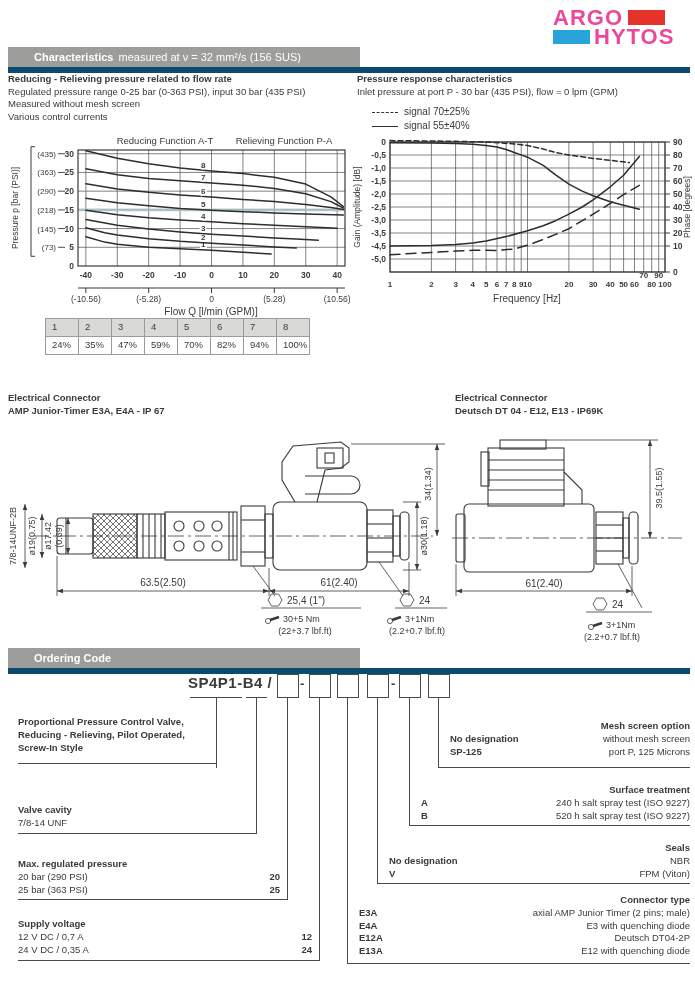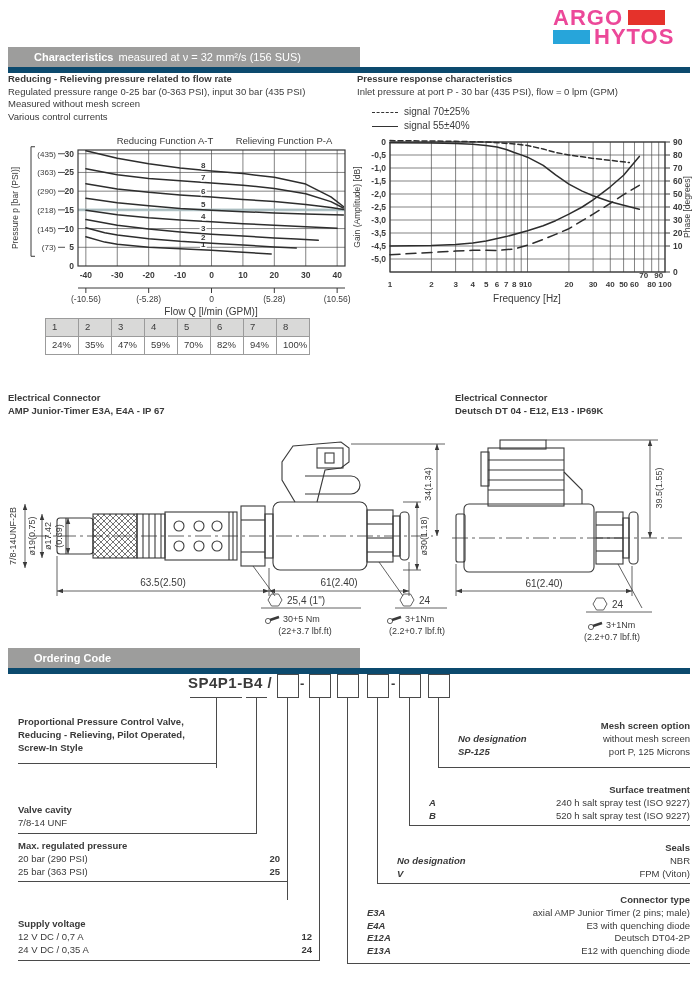--- a/index.html
+++ b/index.html
@@ -33,21 +33,21 @@
   .code{position:absolute;left:188px;top:4px;font-size:15px;font-weight:bold;color:#3a3a3a;letter-spacing:.5px;}
   .cul{position:absolute;height:0;border-top:1.6px solid #4a4a4a;}
   .obox{position:absolute;top:4px;width:20px;height:22px;border:1.6px solid #4a4a4a;background:#fff;}
   .ohy{position:absolute;top:6px;font-size:13px;font-weight:bold;}
   .vl{position:absolute;width:1.2px;background:#4a4a4a;}
   .ob{position:absolute;border-bottom:1.2px solid #4a4a4a;font-size:9.5px;line-height:12.8px;
       box-sizing:border-box;}
   .ob .t{font-weight:bold;}
   .ob .row{display:flex;justify-content:space-between;}
   .ob.rb{text-align:right;}
-  .ob.rb .code2{font-weight:bold;padding-left:20px;font-style:italic;}
+  .ob.rb .code2{font-weight:bold;padding-left:12px;}
   .ob .val{font-weight:bold;padding-right:8px;}
   
   #logo{position:absolute;left:553px;top:8px;width:136px;font-weight:800;color:#ec4899;
         font-family:"Liberation Sans",sans-serif;}
   #logo .r1,#logo .r2{display:flex;align-items:center;height:19px;}
   #logo .word{font-size:22px;font-weight:800;letter-spacing:1px;line-height:19px;}
   #logo .redsq{width:37px;height:15px;margin-left:5px;}
   #logo .cyansq{width:37px;height:14px;margin-right:4px;}
   svg text{font-family:"Liberation Sans",sans-serif;}
 </style>
@@ -463,21 +463,21 @@
 
     <div class="ob" style="left:18px;top:46px;width:199px;height:48px">
       <div class="t">Proportional Pressure Control Valve,</div>
       <div class="t">Reducing - Relieving, Pilot Operated,</div>
       <div class="t">Screw-In Style</div>
     </div>
     <div class="ob" style="left:18px;top:134px;width:239px;height:30px">
       <div class="t">Valve cavity</div>
       <div>7/8-14 UNF</div>
     </div>
-    <div class="ob" style="left:18px;top:170px;width:270px;height:42px">
+    <div class="ob" style="left:18px;top:188px;width:270px;height:42px">
       <div class="t">Max. regulated pressure</div>
       <div class="row">
           <span>20 bar (290 PSI)</span>
           <span class="val">20</span>
         </div>
       <div class="row">
           <span>25 bar (363 PSI)</span>
           <span class="val">25</span>
         </div>
     </div>

